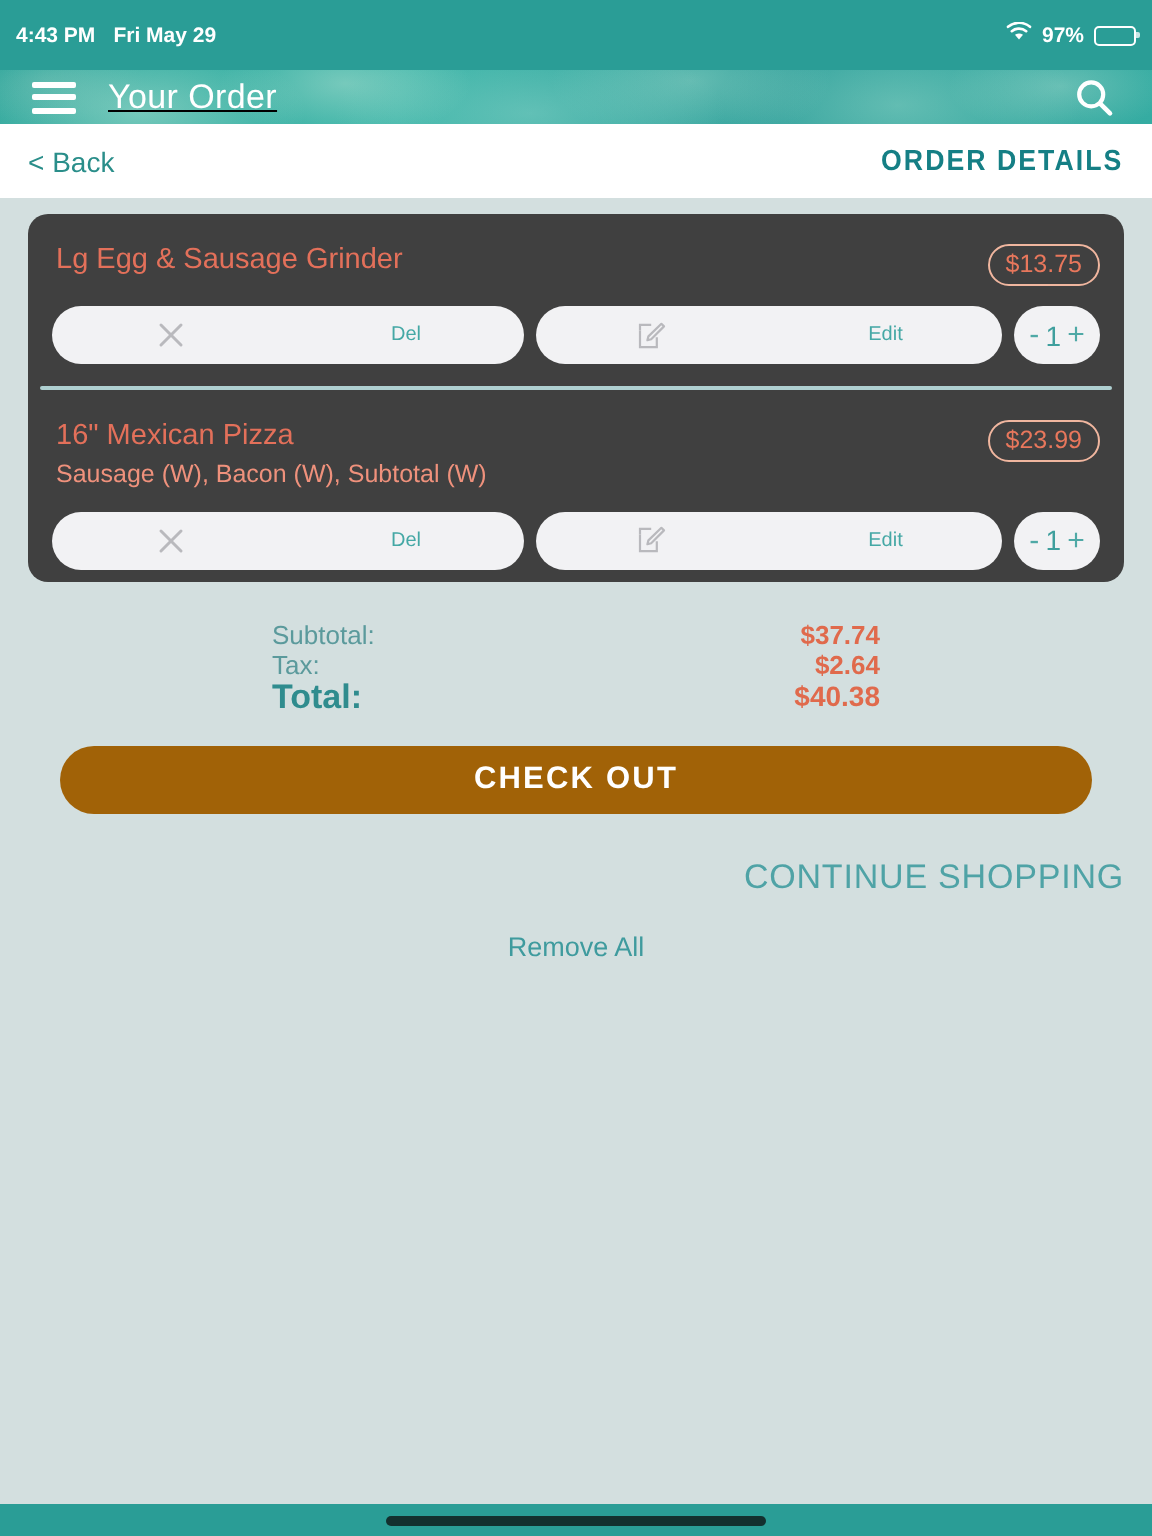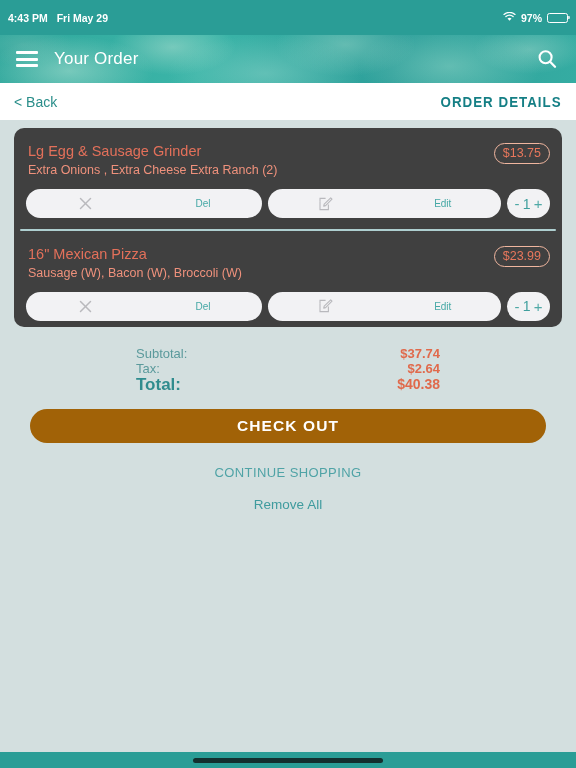--- a/index.html
+++ b/index.html
@@ -64,36 +64,37 @@
   }
   .battery-fill {
     height: 100%;
     background: #ffffff;
     border-radius: 1px;
     width: 97%;
   }
 
   
   .app-header {
-    height: 48px;
+    height: 27px;
     flex: none;
     position: relative;
     display: flex;
     align-items: center;
     padding: 0 16px;
     overflow: hidden;
     background:
       radial-gradient(ellipse 120px 50px at 12% 75%, rgba(175,225,210,.55), transparent 70%),
       radial-gradient(ellipse 90px 40px at 30% 25%, rgba(210,235,220,.40), transparent 70%),
       radial-gradient(ellipse 140px 55px at 46% 80%, rgba(150,215,205,.45), transparent 70%),
       radial-gradient(ellipse 100px 45px at 60% 20%, rgba(195,230,215,.35), transparent 70%),
       radial-gradient(ellipse 130px 60px at 78% 65%, rgba(160,220,205,.45), transparent 70%),
       radial-gradient(ellipse 80px 35px at 92% 30%, rgba(200,232,218,.35), transparent 70%),
       radial-gradient(ellipse 70px 30px at 4% 20%, rgba(120,190,180,.40), transparent 70%),
       linear-gradient(100deg, #2fa79c 0%, #3bb5a8 35%, #2d9f9a 68%, #35aca2 100%);
+    text-decoration: underline;
   }
   .menu-icon {
     width: 22px; height: 16px;
     display: flex; flex-direction: column; justify-content: space-between;
     flex: none;
     cursor: pointer;
   }
   .menu-icon span { display: block; height: 3px; background: #fff; border-radius: 1px; }
   .app-title {
     color: #ffffff;
@@ -275,23 +276,23 @@
     color: #ffffff;
     font-size: 15.5px;
     font-weight: bold;
     letter-spacing: 1.1px;
     font-family: inherit;
     cursor: pointer;
   }
 
   .continue-link {
     display: block;
-    text-align: center;
+    text-align: right;
     color: #4fa3a6;
-    font-size: 13px;
+    font-size: 17px;
     letter-spacing: .4px;
     margin-top: 22px;
     cursor: pointer;
   }
   .remove-all-link {
     display: block;
     text-align: center;
     color: #3f9b9e;
     font-size: 13.5px;
     margin-top: 17px;
@@ -360,21 +361,20 @@
   </div>
 
   <div class="content">
 
     <div class="order-card">
 
       <div class="order-item">
         <div class="item-top">
           <div class="item-names">
             <div class="item-name">Lg Egg &amp; Sausage Grinder</div>
-            <div class="item-options">Extra Onions , Extra Cheese Extra Ranch (2)</div>
           </div>
           <div class="item-price">$13.75</div>
         </div>
         <div class="item-actions">
           <button class="action-pill del">
             <span class="action-icon">
               <svg width="13" height="13" viewBox="0 0 13 13">
                 <line x1="1.5" y1="1.5" x2="11.5" y2="11.5" stroke="#b9b9bd" stroke-width="1.5" stroke-linecap="round"></line>
                 <line x1="11.5" y1="1.5" x2="1.5" y2="11.5" stroke="#b9b9bd" stroke-width="1.5" stroke-linecap="round"></line>
               </svg>
@@ -398,21 +398,21 @@
           </div>
         </div>
       </div>
 
       <div class="item-divider"></div>
 
       <div class="order-item">
         <div class="item-top">
           <div class="item-names">
             <div class="item-name">16" Mexican Pizza</div>
-            <div class="item-options">Sausage (W), Bacon (W), Broccoli (W)</div>
+            <div class="item-options">Sausage (W), Bacon (W), Subtotal (W)</div>
           </div>
           <div class="item-price">$23.99</div>
         </div>
         <div class="item-actions">
           <button class="action-pill del">
             <span class="action-icon">
               <svg width="13" height="13" viewBox="0 0 13 13">
                 <line x1="1.5" y1="1.5" x2="11.5" y2="11.5" stroke="#b9b9bd" stroke-width="1.5" stroke-linecap="round"></line>
                 <line x1="11.5" y1="1.5" x2="1.5" y2="11.5" stroke="#b9b9bd" stroke-width="1.5" stroke-linecap="round"></line>
               </svg>

